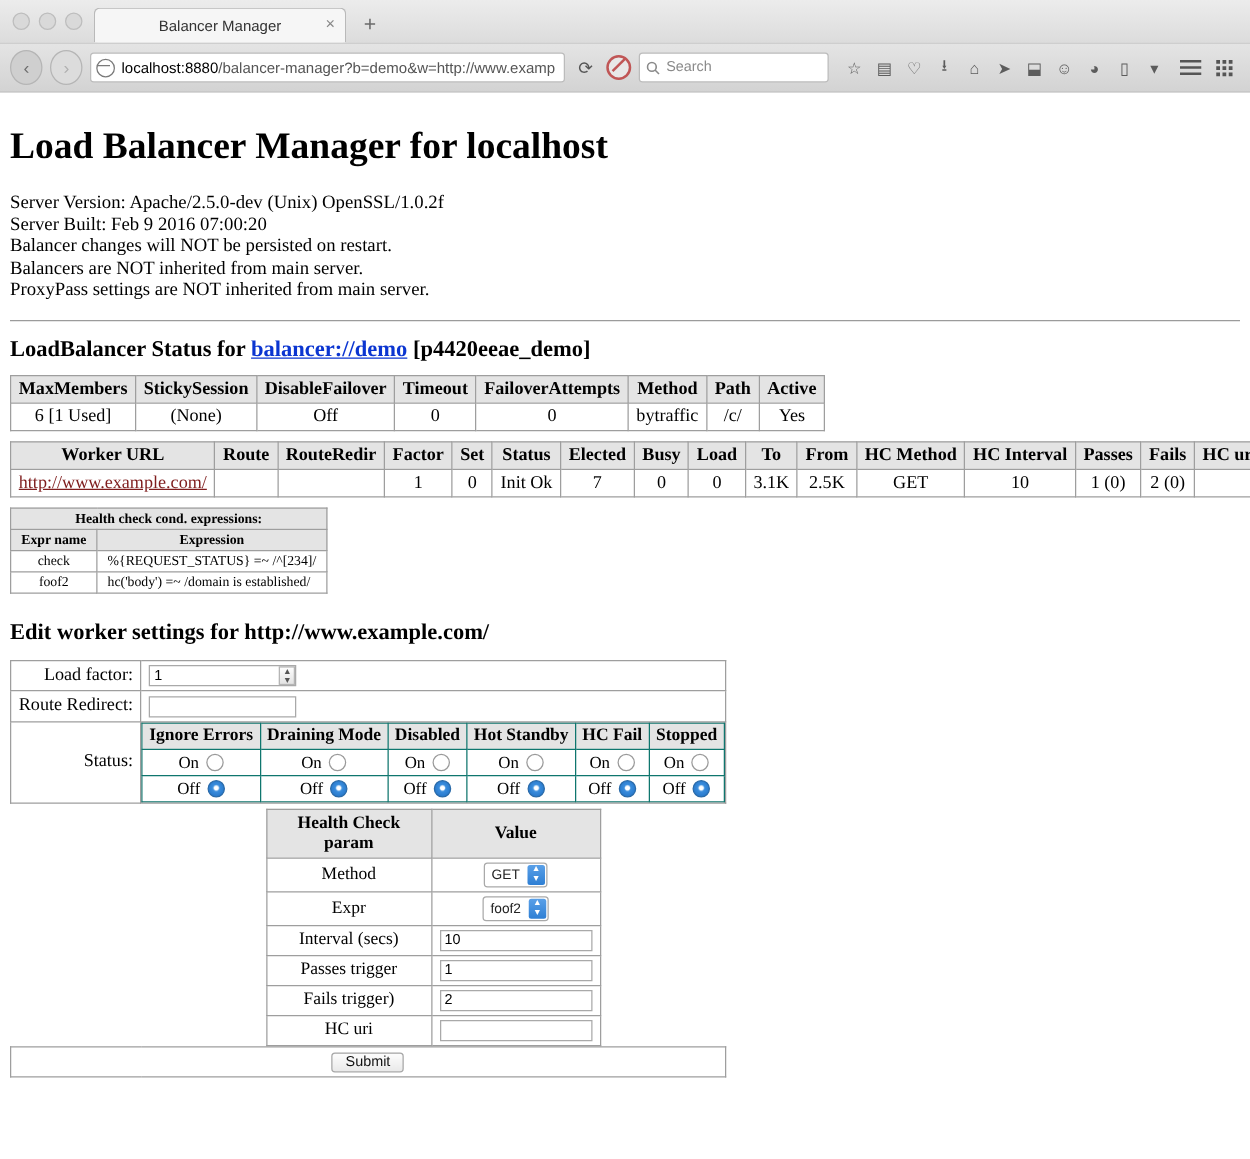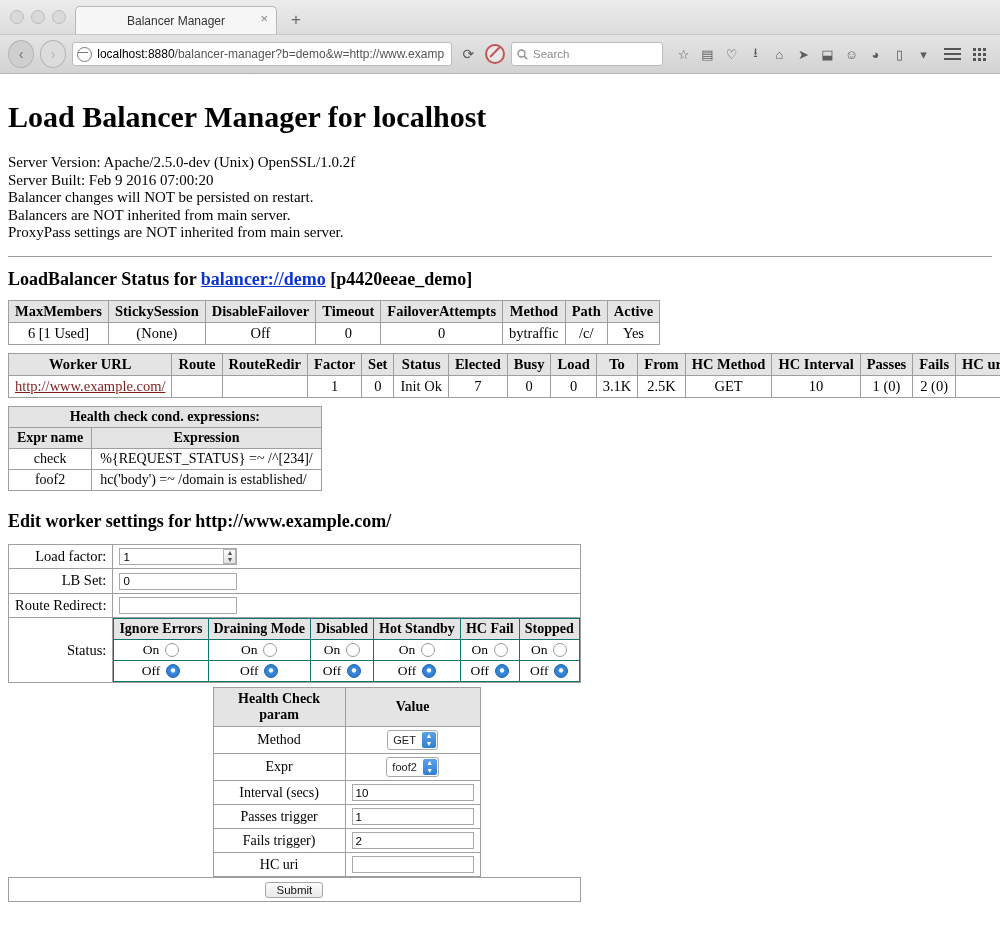--- a/index.html
+++ b/index.html
@@ -258,21 +258,21 @@
   }
   table.data td.left { text-align: left; }
   table.data td a {
     color: #7f1d1d;
     text-decoration: underline;
   }
 
   table.hc {
     border-collapse: collapse;
     font-family: "Liberation Serif", serif;
-    font-size: 14px;
+    font-size: 11px;
     margin-bottom: 20px;
   }
   table.hc th, table.hc td {
     border: 1px solid #9e9e9e;
     padding: 2px 8px;
   }
   table.hc th { background: #e4e4e4; font-weight: bold; text-align: center;}
   table.hc td.name { text-align: center; }
   table.hc td.expr { text-align: left; }
 
@@ -596,26 +596,20 @@
       <tr>
         <td class="lbl">Load factor:</td>
         <td>
           <span class="spin-wrap">
             <input class="txt" type="text" value="1" style="">
             <span class="spin">▲<br>▼</span>
           </span>
         </td>
       </tr>
       <tr>
-        <td class="lbl">LB Set:</td>
-        <td>
-          <input class="txt wide" type="text" value="0" style="">
-        </td>
-      </tr>
-      <tr>
         <td class="lbl">Route Redirect:</td>
         <td>
           <input class="txt wide" type="text" value="" style="">
         </td>
       </tr>
       <tr>
         <td class="lbl">Status:</td>
         <td style="padding:0;">
           <table class="status">
             <thead>

